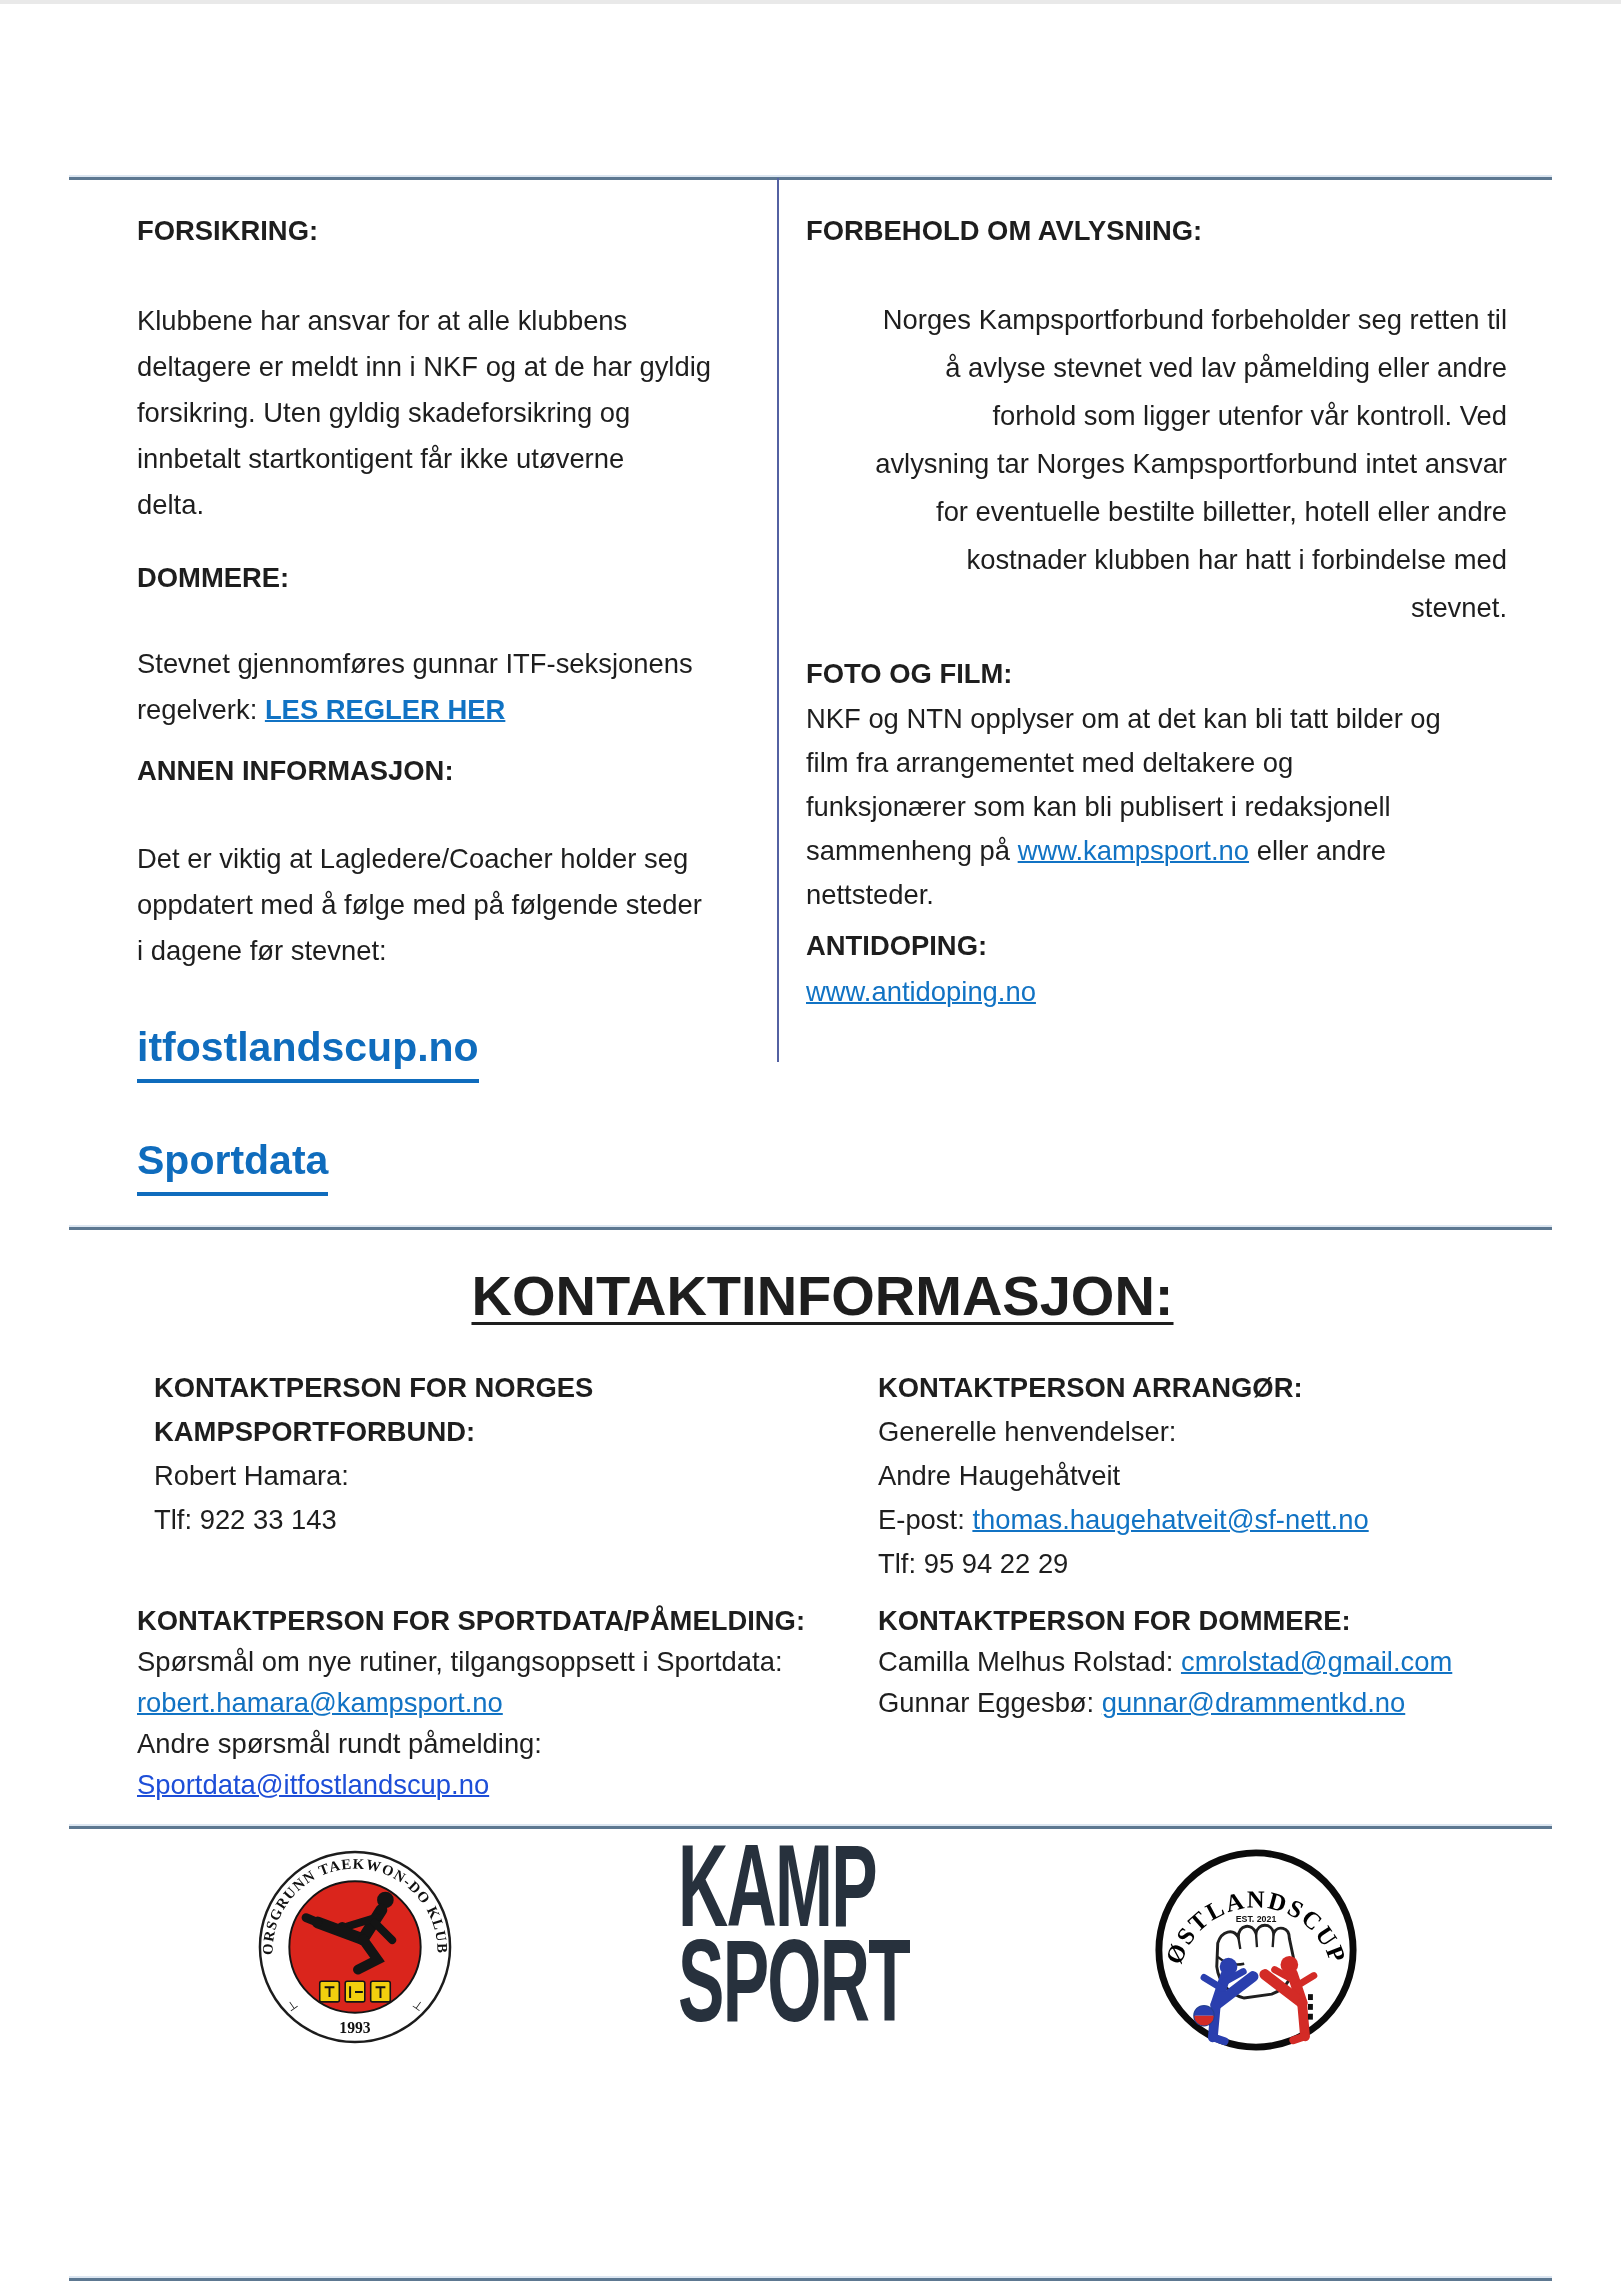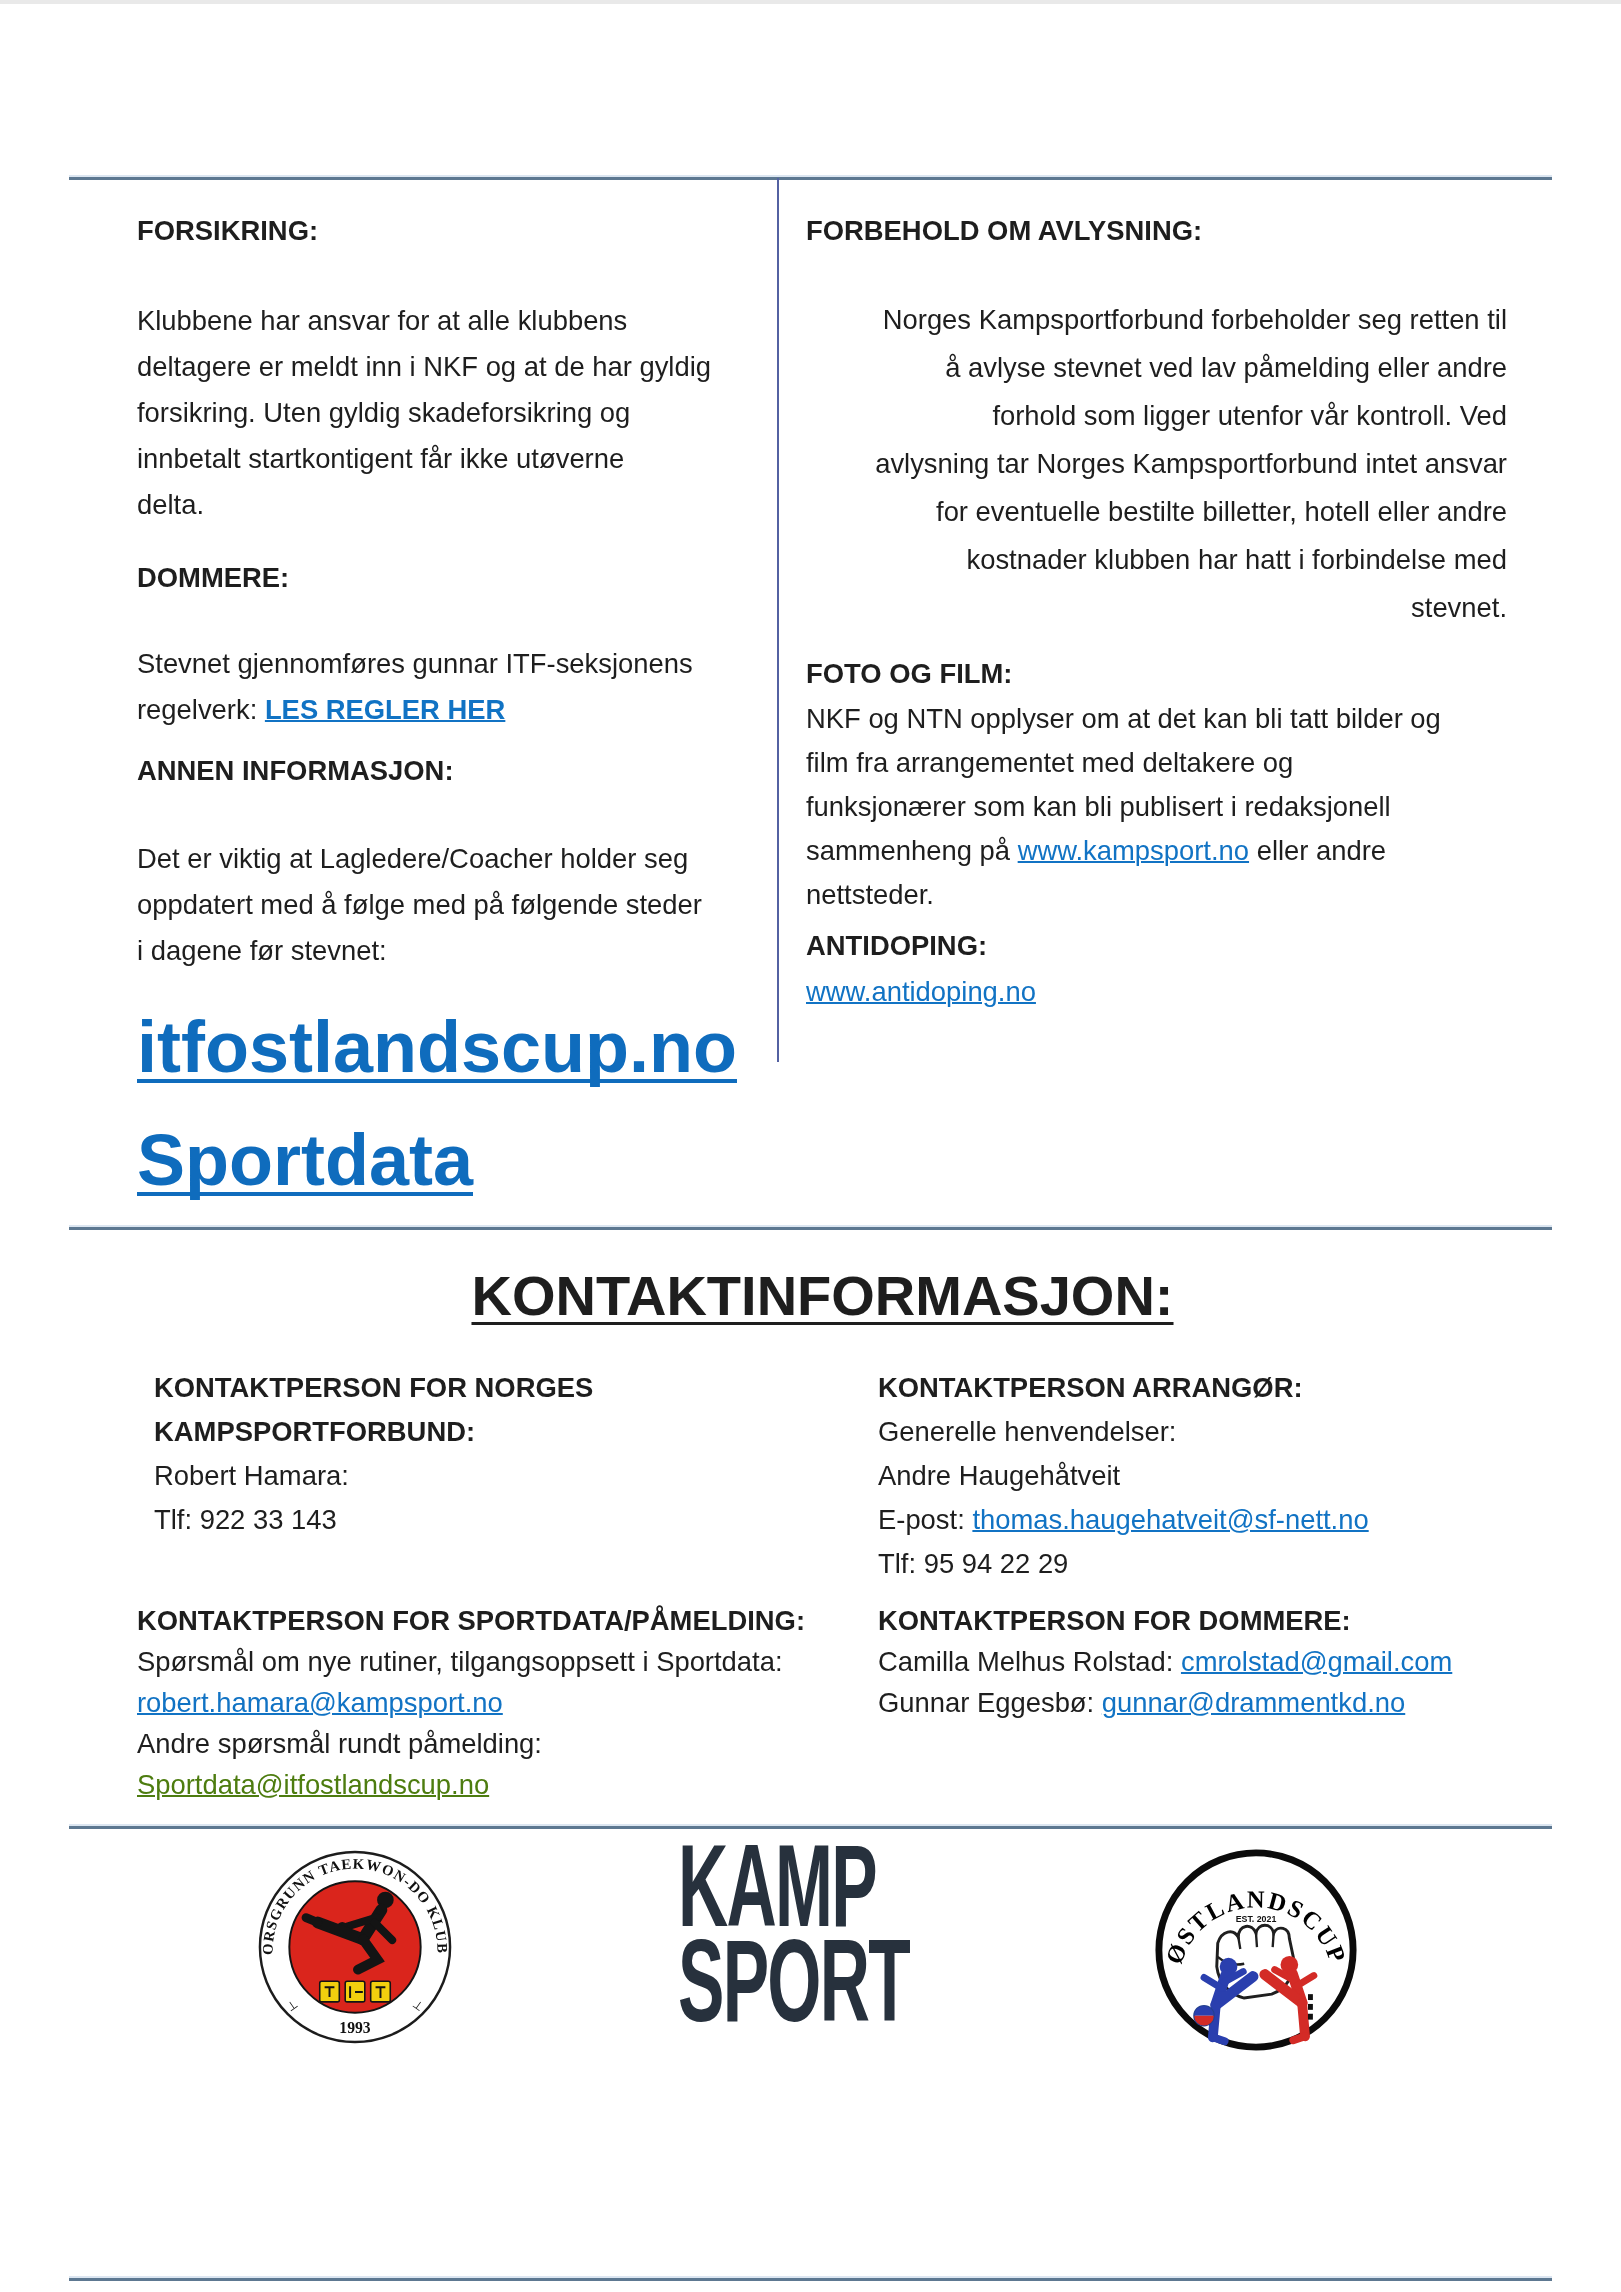--- a/index.html
+++ b/index.html
@@ -11,29 +11,29 @@
   .rule{position:absolute;left:69px;width:1483px;height:2.9px;background:#5d7891;box-shadow:0 -2px 0 #dce6f1;}
   .vdivider{position:absolute;left:777px;top:174px;width:2px;height:884px;background:#5361a2;}
   .col{position:absolute;top:204px;}
   .col.left{left:137px;width:652px;}
   .col.right{left:806px;width:701px;}
   .h{font-weight:bold;font-size:27.4px;line-height:46px;margin:0;white-space:pre-line;}
   .p{font-size:27.4px;line-height:46px;margin:0;white-space:pre-line;}
   a{cursor:pointer;}
   .link{color:#1173c4;text-decoration:underline;text-decoration-thickness:2px;}
   .link.bold{font-weight:bold;}
-  .link.bright{color:#4d7c0f;}
+  .link.bright{color:#1d4ed8;}
   .avl-body{line-height:48px;text-align:right;}
   .foto-body{line-height:44px;}
   .mt45{margin-top:44px;} .mt27{margin-top:26.5px;} .mt41{margin-top:40px;}
   .mt16{margin-top:15.7px;} .mt43{margin-top:42px;} .mt19{margin-top:18.6px;}
   .mt7{margin-top:6.9px;}
   .biglink{margin:0;}
   .biglink a{
-    display:inline-block;font-size:72px;font-weight:bold;color:#0f6cbd;
+    display:inline-block;font-size:41px;font-weight:bold;color:#0f6cbd;
     text-decoration:none;border-bottom:4.9px solid #0f6cbd;padding-bottom:2.9px;line-height:57px;
   }
   .biglink.first{margin-top:45px;}
   .biglink.second{margin-top:49px;}
   .contact-title{
     position:absolute;top:1259px;left:12px;width:100%;text-align:center;margin:0;
     font-size:56px;font-weight:bold;text-decoration:underline;text-decoration-thickness:2.9px;text-underline-offset:6.9px;
   }
   .cblock{position:absolute;font-size:27.4px;}
   .cblock .cline{margin:0;}

